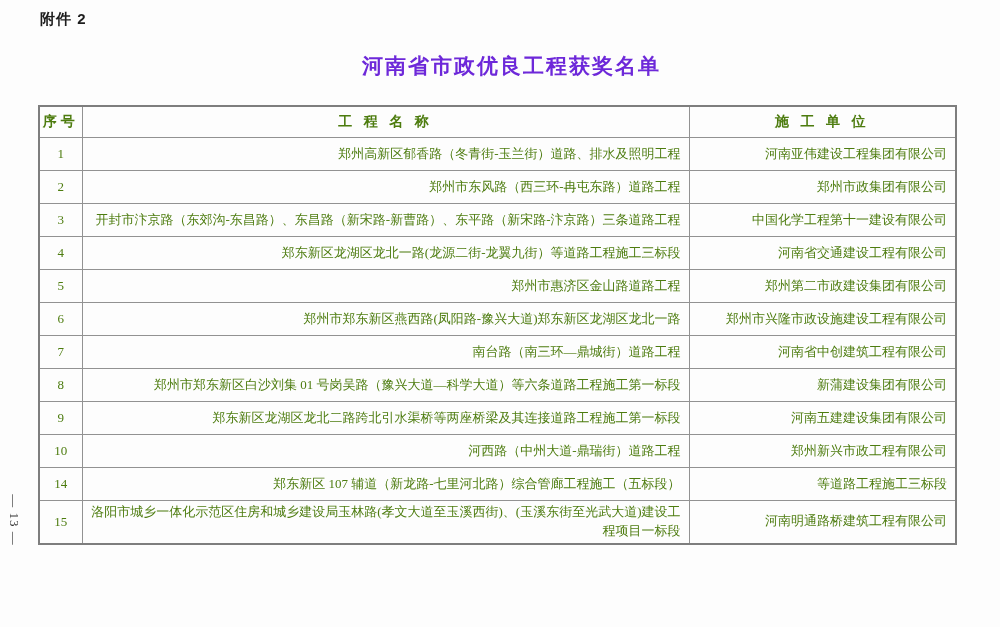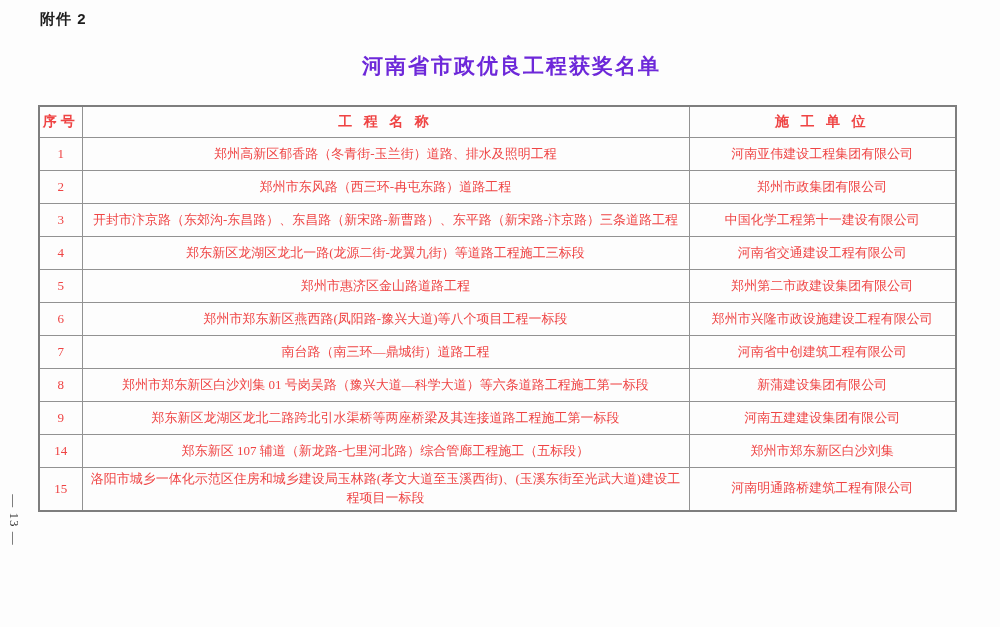--- a/index.html
+++ b/index.html
@@ -17,30 +17,30 @@
     font-family:"Liberation Sans","DejaVu Sans",sans-serif;
     font-size:21px;font-weight:bold;letter-spacing:2px;color:#6d28d9;
   }
   table.awards{
     position:absolute;left:38px;top:105px;width:917px;
     border-collapse:collapse;table-layout:fixed;
     border:2px solid #7e7e7e;
   }
   table.awards th, table.awards td{
     border:1px solid #929292;
-    font-size:13px;color:#ef4444;
+    font-size:13px;color:#4d7c0f;
     vertical-align:middle;
     overflow:hidden;
   }
   table.awards th{
     height:28px;font-weight:bold;letter-spacing:4px;text-align:center;font-size:14px;
   }
   table.awards td{height:28px;}
   td.idx{text-align:center;font-size:13px;}
-  td.proj, td.comp{padding:2px 8px;line-height:1.45;text-align:center;}
+  td.proj, td.comp{padding:2px 8px;line-height:1.45;text-align:right;}
   tr.tall td{height:auto;min-height:42px;}
   .pagenum{
     position:absolute;top:512px;left:-26px;width:80px;text-align:center;
     transform:rotate(90deg);
     font-size:13px;letter-spacing:1px;color:#333;
     font-family:"Liberation Serif","DejaVu Serif",serif;
   }
 </style>
 </head>
 <body>
@@ -83,42 +83,47 @@
         <td class="proj">郑东新区龙湖区龙北一路(龙源二街-龙翼九街）等道路工程施工三标段</td>
         <td class="comp">河南省交通建设工程有限公司</td>
       </tr>
       <tr>
         <td class="idx">5</td>
         <td class="proj">郑州市惠济区金山路道路工程</td>
         <td class="comp">郑州第二市政建设集团有限公司</td>
       </tr>
       <tr>
         <td class="idx">6</td>
-        <td class="proj">郑州市郑东新区燕西路(凤阳路-豫兴大道)等八个项目工程一标段</td>
+        <td class="proj">郑州市郑东新区燕西路(凤阳路-豫兴大道)郑东新区龙湖区龙北一路</td>
         <td class="comp">郑州市兴隆市政设施建设工程有限公司</td>
       </tr>
       <tr>
         <td class="idx">7</td>
         <td class="proj">南台路（南三环—鼎城街）道路工程</td>
         <td class="comp">河南省中创建筑工程有限公司</td>
       </tr>
       <tr>
         <td class="idx">8</td>
         <td class="proj">郑州市郑东新区白沙刘集 01 号岗吴路（豫兴大道—科学大道）等六条道路工程施工第一标段</td>
         <td class="comp">新蒲建设集团有限公司</td>
       </tr>
       <tr>
         <td class="idx">9</td>
         <td class="proj">郑东新区龙湖区龙北二路跨北引水渠桥等两座桥梁及其连接道路工程施工第一标段</td>
         <td class="comp">河南五建建设集团有限公司</td>
       </tr>
       <tr>
+        <td class="idx">10</td>
+        <td class="proj">河西路（中州大道-鼎瑞街）道路工程</td>
+        <td class="comp">郑州新兴市政工程有限公司</td>
+      </tr>
+      <tr>
         <td class="idx">14</td>
         <td class="proj">郑东新区 107 辅道（新龙路-七里河北路）综合管廊工程施工（五标段）</td>
-        <td class="comp">郑州市郑东新区白沙刘集</td>
+        <td class="comp">等道路工程施工三标段</td>
       </tr>
       <tr class="tall">
         <td class="idx">15</td>
         <td class="proj">洛阳市城乡一体化示范区住房和城乡建设局玉林路(孝文大道至玉溪西街)、(玉溪东街至光武大道)建设工程项目一标段</td>
         <td class="comp">河南明通路桥建筑工程有限公司</td>
       </tr>
     </tbody>
   </table>
 
   <div class="pagenum">— 13 —</div>

